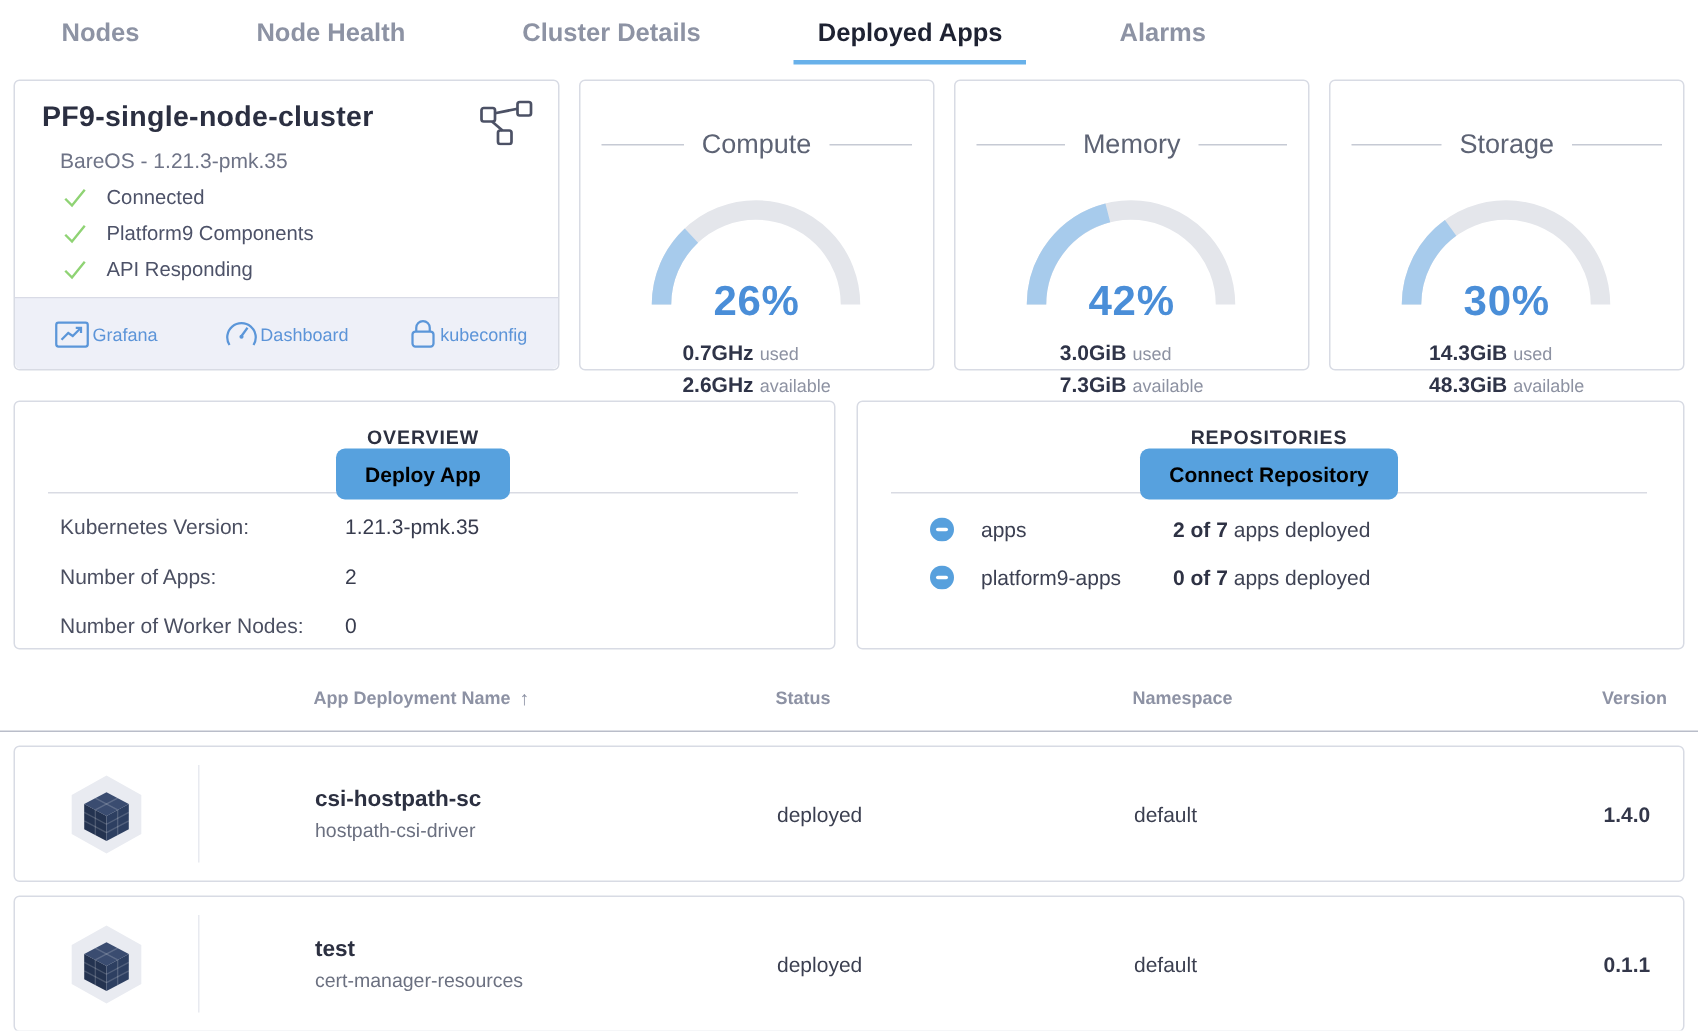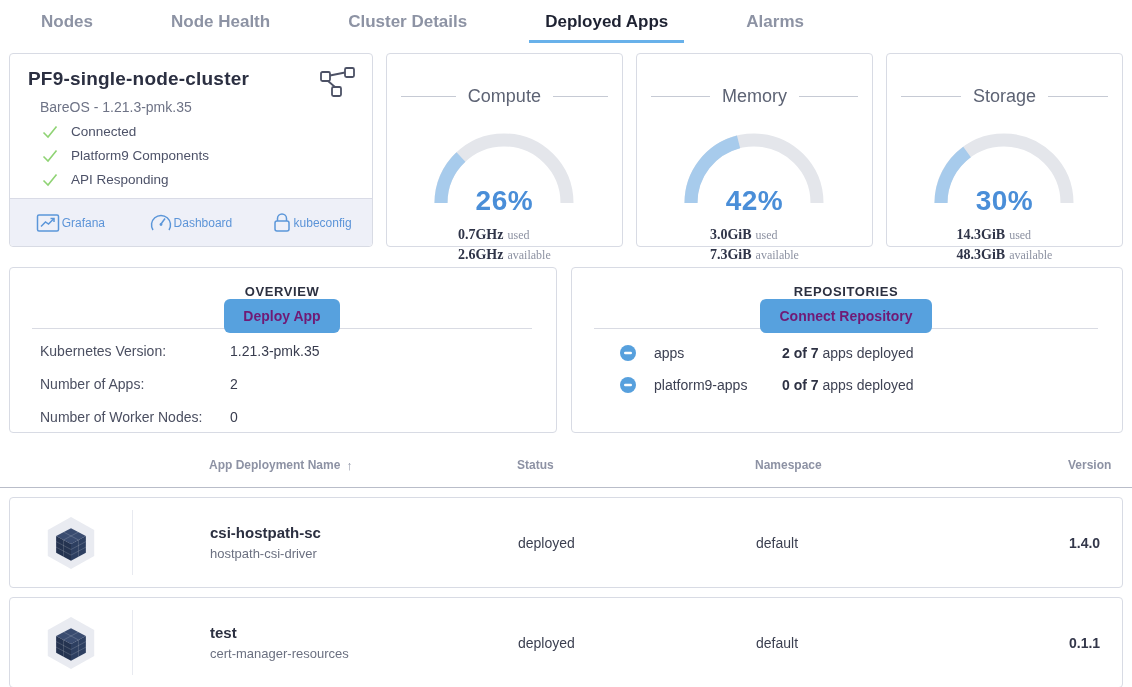--- a/index.html
+++ b/index.html
@@ -36,28 +36,28 @@
   
   .gauge-card { width:252px; padding:32px 14px 0 14px; display:flex;
                 flex-direction:column; align-items:center; }
   .gauge-title-row { display:flex; align-items:center; width:100%; gap:12px; }
   .gauge-title-row .line { flex:1; height:1px; background:#c6cad4; }
   .gauge-title { font-size:18px; font-weight:400; color:#5d6374; white-space:nowrap; }
   .gauge-wrap { position:relative; width:150px; height:88px; margin-top:14px; }
   .gauge-pct { position:absolute; left:0; right:0; bottom:-8px; text-align:center;
     font-size:28px; font-weight:600; color:#4a8ed8; letter-spacing:.5px; }
   .gauge-stats { width:max-content; margin:16px auto 0 auto; }
-  .gauge-stats .stat { font-size:12px; color:#8d92a2; line-height:20px;font-family:Liberation Serif, serif; }
+  .gauge-stats .stat { font-size:12px; color:#8d92a2; line-height:20px; }
   .gauge-stats .stat b { font-size:14px; color:#2f3448; margin-right:4px; }
 
   
   .panel { padding:16px 24px 0 22px; }
   .panel-head { display:flex; align-items:center; justify-content:space-between; height:36px;flex-direction:column; }
   .panel-title { font-size:13px; font-weight:700; color:#2c3040; letter-spacing:.6px; }
-  .btn { background:#57a1de; color:#701a75; border:none; border-radius:6px;
+  .btn { background:#57a1de; color:#000000; border:none; border-radius:6px;
     font-family:inherit; font-size:14px; font-weight:700; padding:9px 19px; cursor:pointer; }
   .panel-divider { height:1px; background:#d9dbe3; margin-top:8px; }
   .overview-panel { width:548px; }
   .repos-panel { flex:1; }
   .kv-rows { margin:14px 0 0 8px; }
   .kv-row { display:flex; margin-bottom:17px; font-size:14px; }
   .kv-row .k { width:190px; color:#4b4f61; }
   .kv-row .v { color:#383c4e; }
   .repo-rows { margin:16px 0 0 26px; }
   .repo-row { display:flex; align-items:center; margin-bottom:16px; font-size:14px; }

